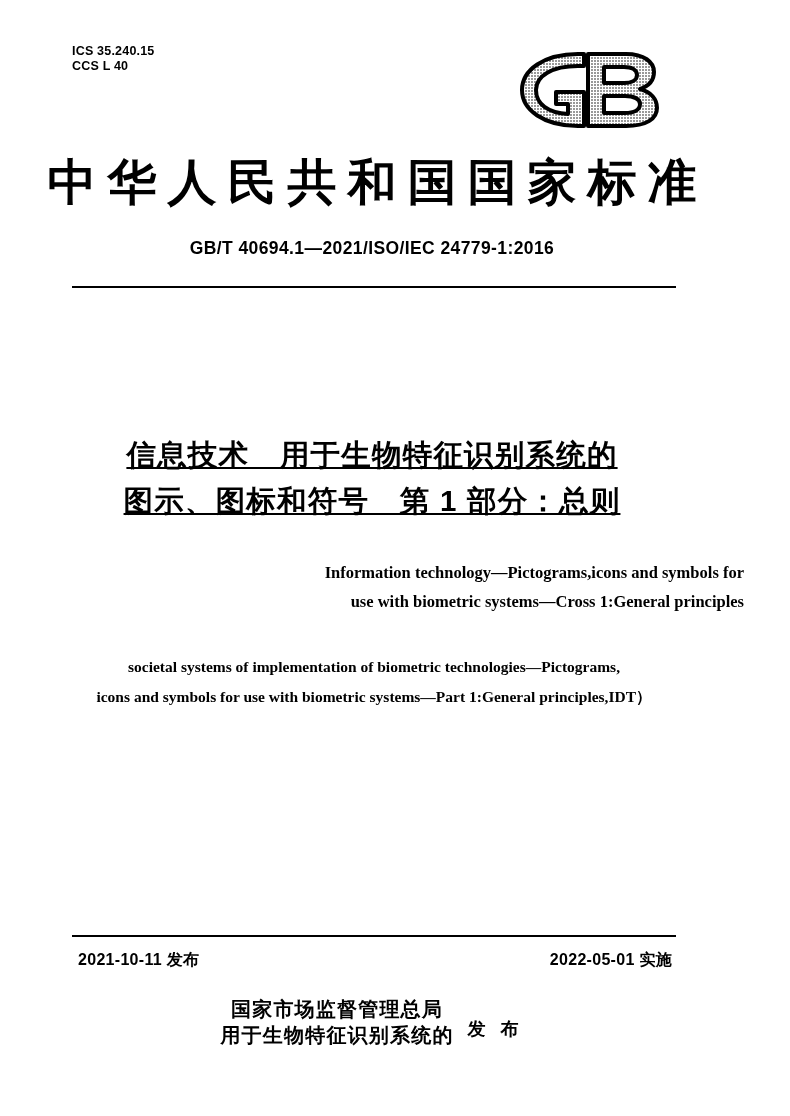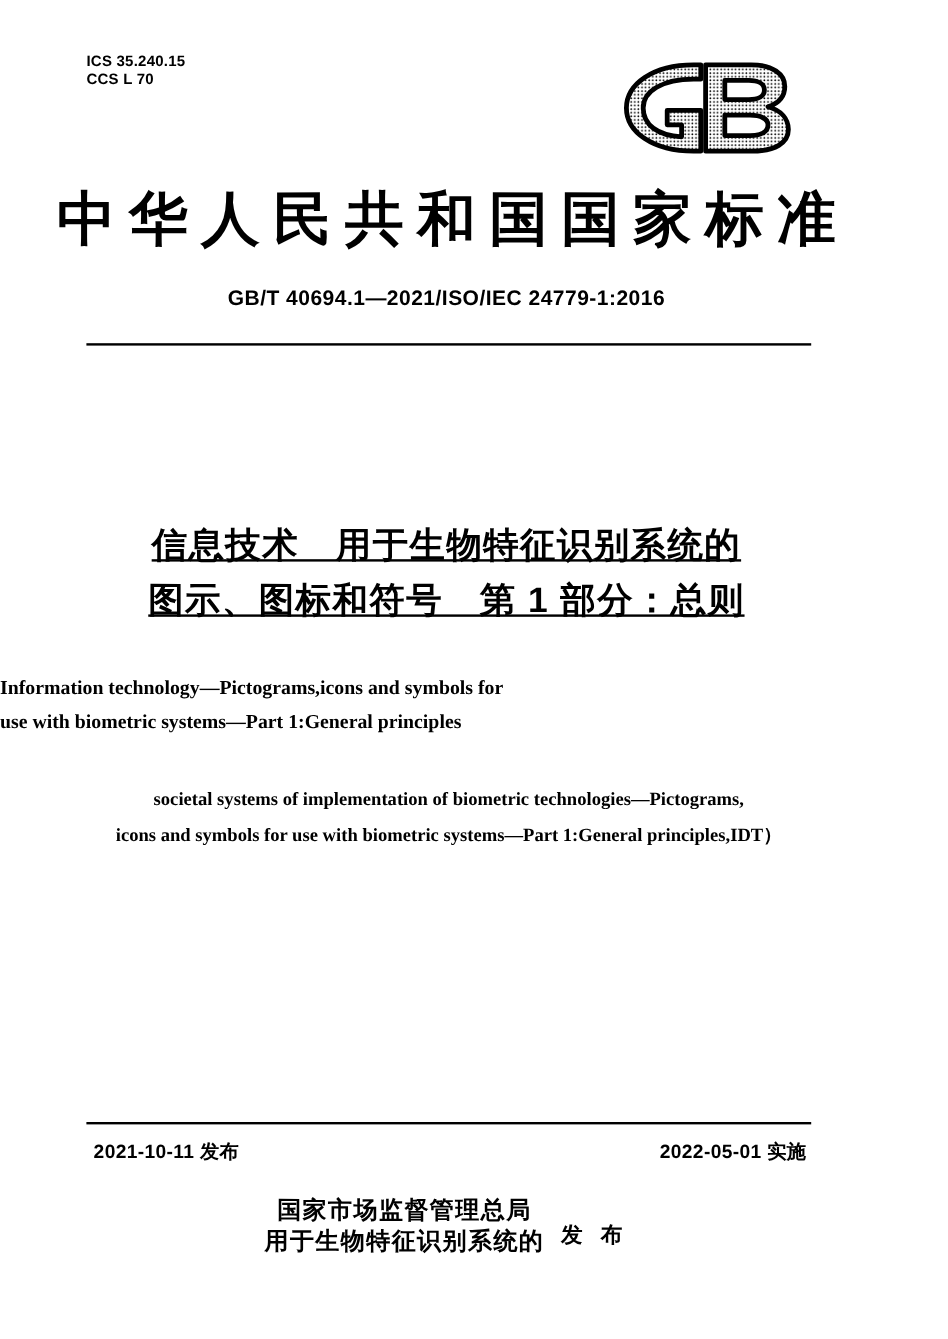--- a/index.html
+++ b/index.html
@@ -101,21 +101,21 @@
     text-decoration: underline;
   }
   .title-cn .line2 {
     display: block;
   }
 
   .title-en {
     position: absolute;
     left: 0; right: 0;
     top: 558px;
-    text-align: left;
+    text-align: right;
     font-family: "Liberation Serif", serif;
     font-weight: bold;
     font-size: 16.5px;
     line-height: 29px;
   }
 
   .title-idt {
     position: absolute;
     left: 96px;
     right: 92px;
@@ -173,21 +173,21 @@
     padding-top: 14px;
   }
 </style>
 </head>
 <body>
 
 <div class="page">
 
   <div class="ics-block">
     <div>ICS 35.240.15</div>
-    <div>CCS L 70</div>
+    <div>CCS L 40</div>
   </div>
 
   <div class="gb-logo">
     <svg width="172" height="84" viewBox="0 0 172 84" xmlns="http://www.w3.org/2000/svg">
       <defs>
         <pattern id="dots" width="3" height="3" patternUnits="userSpaceOnUse">
           <rect width="3" height="3" fill="#ffffff"></rect>
           <circle cx="1" cy="1" r="0.75" fill="#000000"></circle>
         </pattern>
       </defs>
@@ -206,21 +206,21 @@
 
   <div class="rule-top"></div>
 
   <div class="title-cn">
     <span>信息技术　用于生物特征识别系统的</span>
     <span class="line2">图示、图标和符号　第 1 部分：总则</span>
   </div>
 
   <div class="title-en">
     <div>Information technology—Pictograms,icons and symbols for</div>
-    <div>use with biometric systems—Part 1:General principles</div>
+    <div>use with biometric systems—Cross 1:General principles</div>
   </div>
 
   <div class="title-idt">
     <div>societal systems of implementation of biometric technologies—Pictograms,</div>
     <div>icons and symbols for use with biometric systems—Part 1:General principles,IDT）</div>
   </div>
 
   <div class="rule-bottom"></div>
 
   <div class="date-issue">2021-10-11 发布</div>

